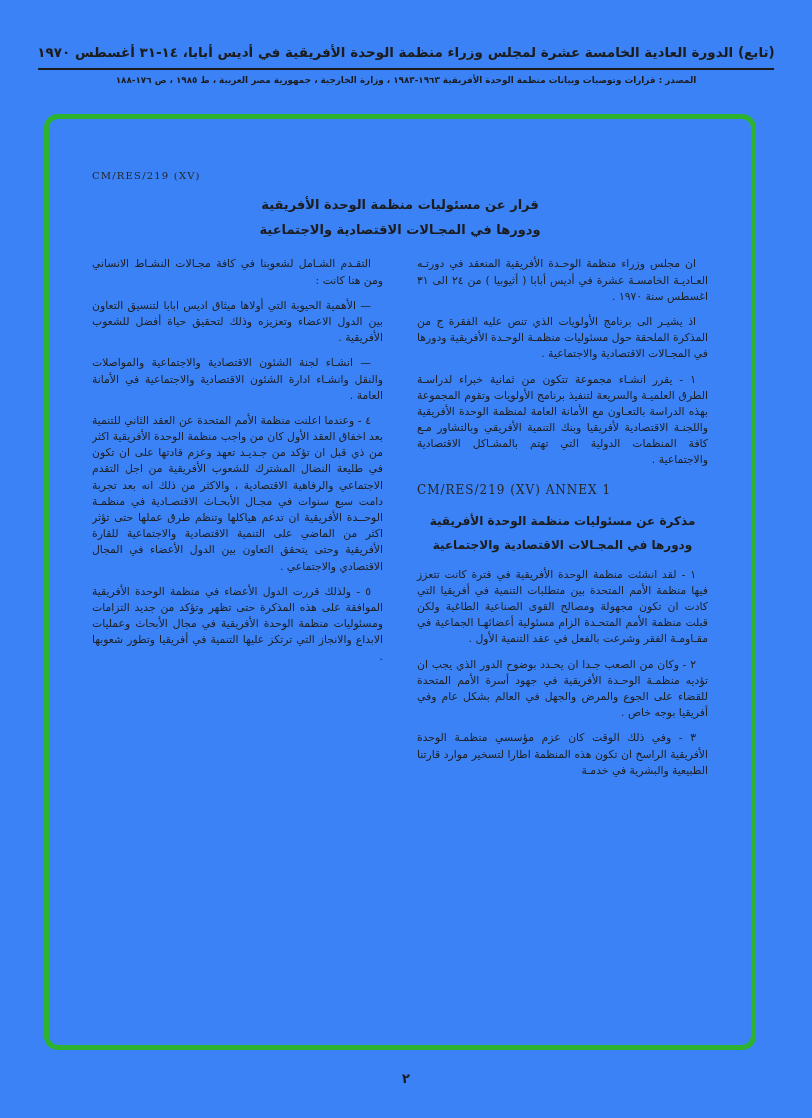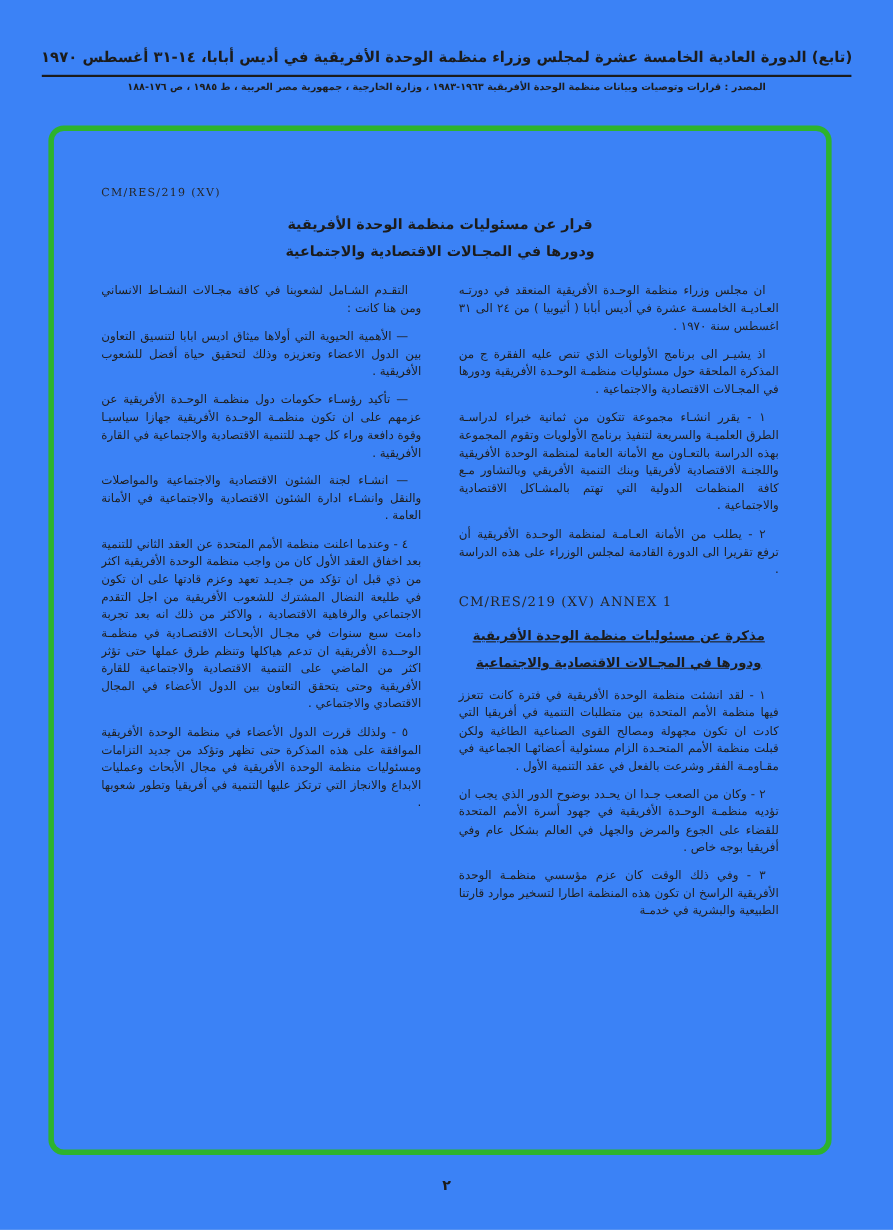--- a/index.html
+++ b/index.html
@@ -99,21 +99,20 @@
     letter-spacing: 1px;
     color: #262626;
     margin: 14px 0 12px 0;
   }
   .annex-title {
     text-align: center;
     font-weight: bold;
     font-size: 12px;
     line-height: 2.0;
     margin-bottom: 10px;
-    text-decoration: underline;
   }
 
   .page-number {
     position: absolute;
     bottom: 32px; left: 0; right: 0;
     text-align: center;
     font-size: 13px;
     font-weight: bold;
   }
 </style>
@@ -138,38 +137,36 @@
       <div>قرار عن مسئوليات منظمة الوحدة الأفريقية</div>
       <div>ودورها في المجـالات الاقتصادية والاجتماعية</div>
     </div>
 
     <div class="cols">
 
       <div class="col">
         <p class="para">ان مجلس وزراء منظمة الوحـدة الأفريقية المنعقد في دورتـه العـاديـة الخامسـة عشرة في أديس أبابا ( أثيوبيا ) من ٢٤ الى ٣١ اغسطس سنة ١٩٧٠ .</p>
         <p class="para">اذ يشيـر الى برنامج الأولويات الذي تنص عليه الفقرة ج من المذكرة الملحقة حول مسئوليات منظمـة الوحـدة الأفريقية ودورها في المجـالات الاقتصادية والاجتماعية .</p>
         <p class="para">١ - يقرر انشـاء مجموعة تتكون من ثمانية خبراء لدراسـة الطرق العلميـة والسريعة لتنفيذ برنامج الأولويات وتقوم المجموعة بهذه الدراسة بالتعـاون مع الأمانة العامة لمنظمة الوحدة الأفريقية واللجنـة الاقتصادية لأفريقيا وبنك التنمية الأفريقي وبالتشاور مـع كافة المنظمات الدولية التي تهتم بالمشـاكل الاقتصادية والاجتماعية .</p>
-        <p class="para">٢ - يطلب من الأمانة العـامـة لمنظمة الوحـدة الأفريقية أن ترفع تقريرا الى الدورة القادمة لمجلس الوزراء على هذه الدراسة .</p>
 
         <div class="annex-ref">CM/RES/219 (XV) ANNEX 1</div>
 
         <div class="annex-title">
           <div>مذكرة عن مسئوليات منظمة الوحدة الأفريقية</div>
           <div>ودورها في المجـالات الاقتصادية والاجتماعية</div>
         </div>
 
         <p class="para">١ - لقد انشئت منظمة الوحدة الأفريقية في فترة كانت تتعزز فيها منظمة الأمم المتحدة بين متطلبات التنمية في أفريقيا التي كادت ان تكون مجهولة ومصالح القوى الصناعية الطاغية ولكن قبلت منظمة الأمم المتحـدة الزام مسئولية أعضائهـا الجماعية في مقـاومـة الفقر وشرعت بالفعل في عقد التنمية الأول .</p>
         <p class="para">٢ - وكان من الصعب جـدا ان يحـدد بوضوح الدور الذي يجب ان تؤديه منظمـة الوحـدة الأفريقية في جهود أسرة الأمم المتحدة للقضاء على الجوع والمرض والجهل في العالم بشكل عام وفي أفريقيا بوجه خاص .</p>
         <p class="para">٣ - وفي ذلك الوقت كان عزم مؤسسي منظمـة الوحدة الأفريقية الراسخ ان تكون هذه المنظمة اطارا لتسخير موارد قارتنا الطبيعية والبشرية في خدمـة</p>
       </div>
 
       <div class="col">
         <p class="para">التقـدم الشـامل لشعوبنا في كافة مجـالات النشـاط الانساني ومن هنا كانت :</p>
         <p class="para">— الأهمية الحيوية التي أولاها ميثاق اديس ابابا لتنسيق التعاون بين الدول الاعضاء وتعزيزه وذلك لتحقيق حياة أفضل للشعوب الأفريقية .</p>
-        <p class="para">— تأكيد رؤسـاء حكومات دول منظمـة الوحـدة الأفريقية عن عزمهم على ان تكون منظمـة الوحـدة الأفريقية جهازا سياسيـا وقوة دافعة وراء كل جهـد للتنمية الاقتصادية والاجتماعية في القارة الأفريقية .</p>
         <p class="para">— انشـاء لجنة الشئون الاقتصادية والاجتماعية والمواصلات والنقل وانشـاء ادارة الشئون الاقتصادية والاجتماعية في الأمانة العامة .</p>
         <p class="para">٤ - وعندما اعلنت منظمة الأمم المتحدة عن العقد الثاني للتنمية بعد اخفاق العقد الأول كان من واجب منظمة الوحدة الأفريقية اكثر من ذي قبل ان تؤكد من جـديـد تعهد وعزم قادتها على ان تكون في طليعة النضال المشترك للشعوب الأفريقية من اجل التقدم الاجتماعي والرفاهية الاقتصادية ، والاكثر من ذلك انه بعد تجربة دامت سبع سنوات في مجـال الأبحـاث الاقتصـادية في منظمـة الوحــدة الأفريقية ان تدعم هياكلها وتنظم طرق عملها حتى تؤثر اكثر من الماضي على التنمية الاقتصادية والاجتماعية للقارة الأفريقية وحتى يتحقق التعاون بين الدول الأعضاء في المجال الاقتصادي والاجتماعي .</p>
         <p class="para">٥ - ولذلك قررت الدول الأعضاء في منظمة الوحدة الأفريقية الموافقة على هذه المذكرة حتى تظهر وتؤكد من جديد التزامات ومسئوليات منظمة الوحدة الأفريقية في مجال الأبحاث وعمليات الابداع والانجاز التي ترتكز عليها التنمية في أفريقيا وتطور شعوبها .</p>
       </div>
 
     </div>
   </div>
 
   <div class="page-number">٢</div>
 

